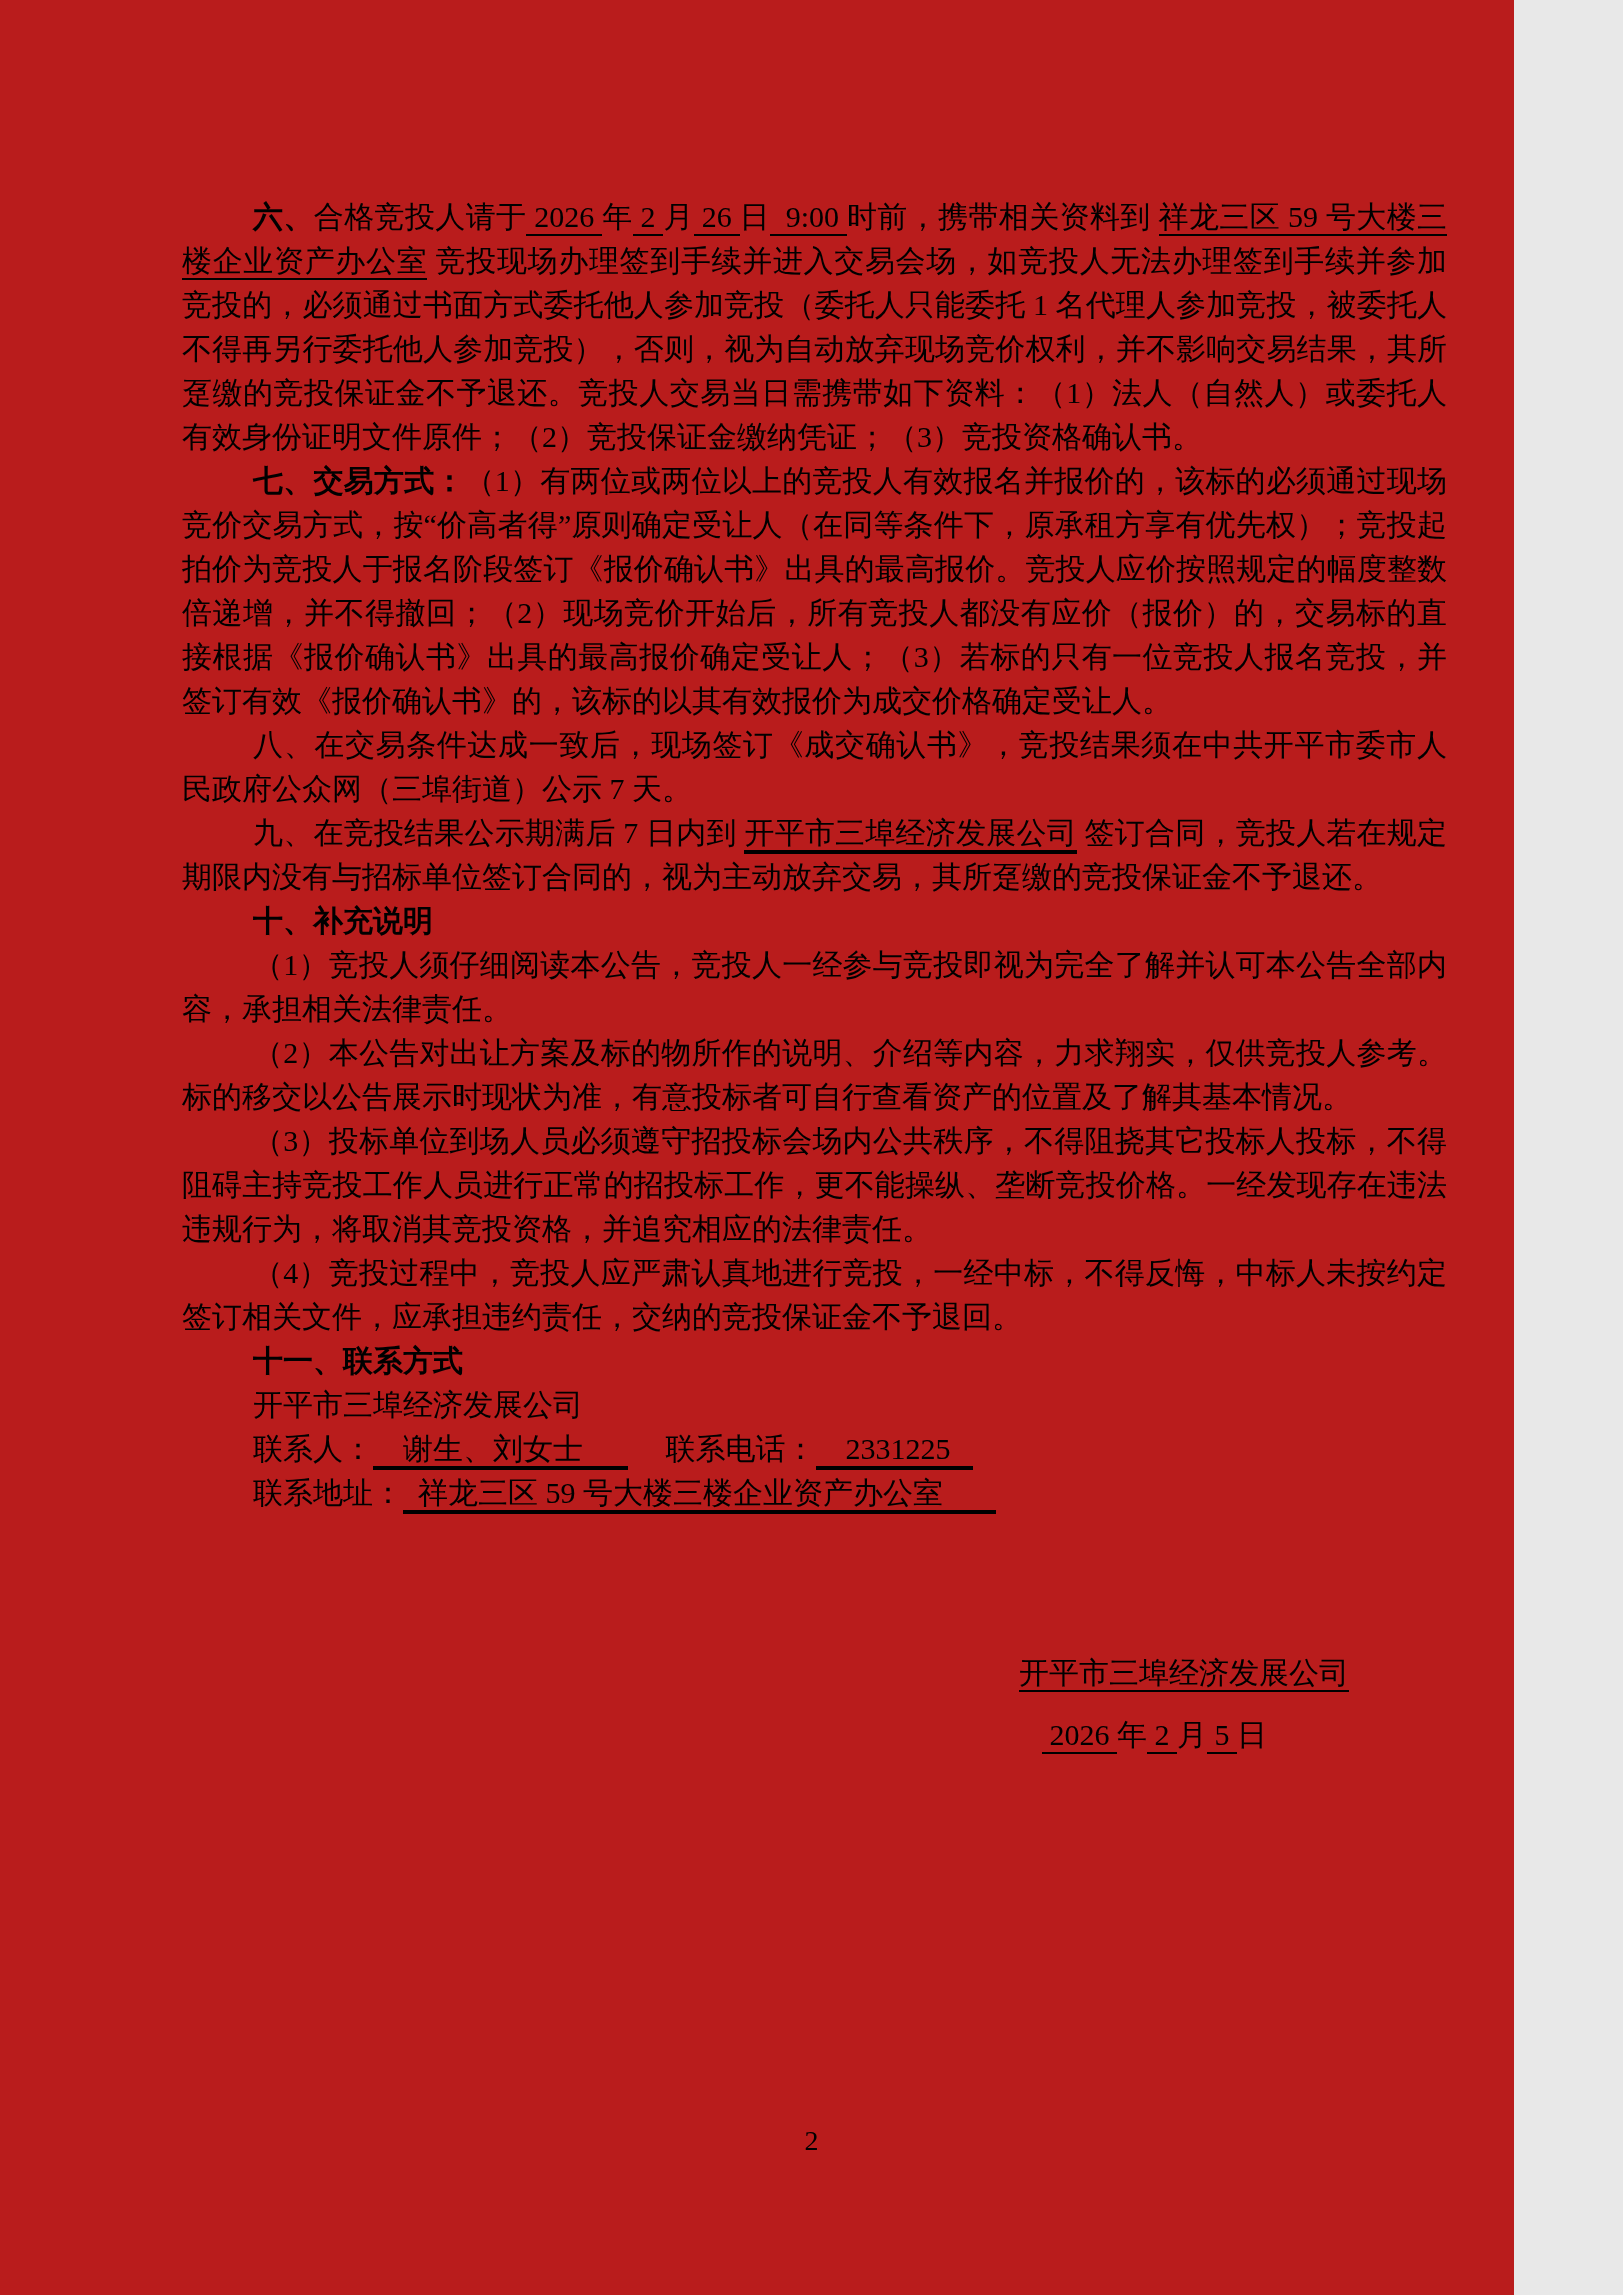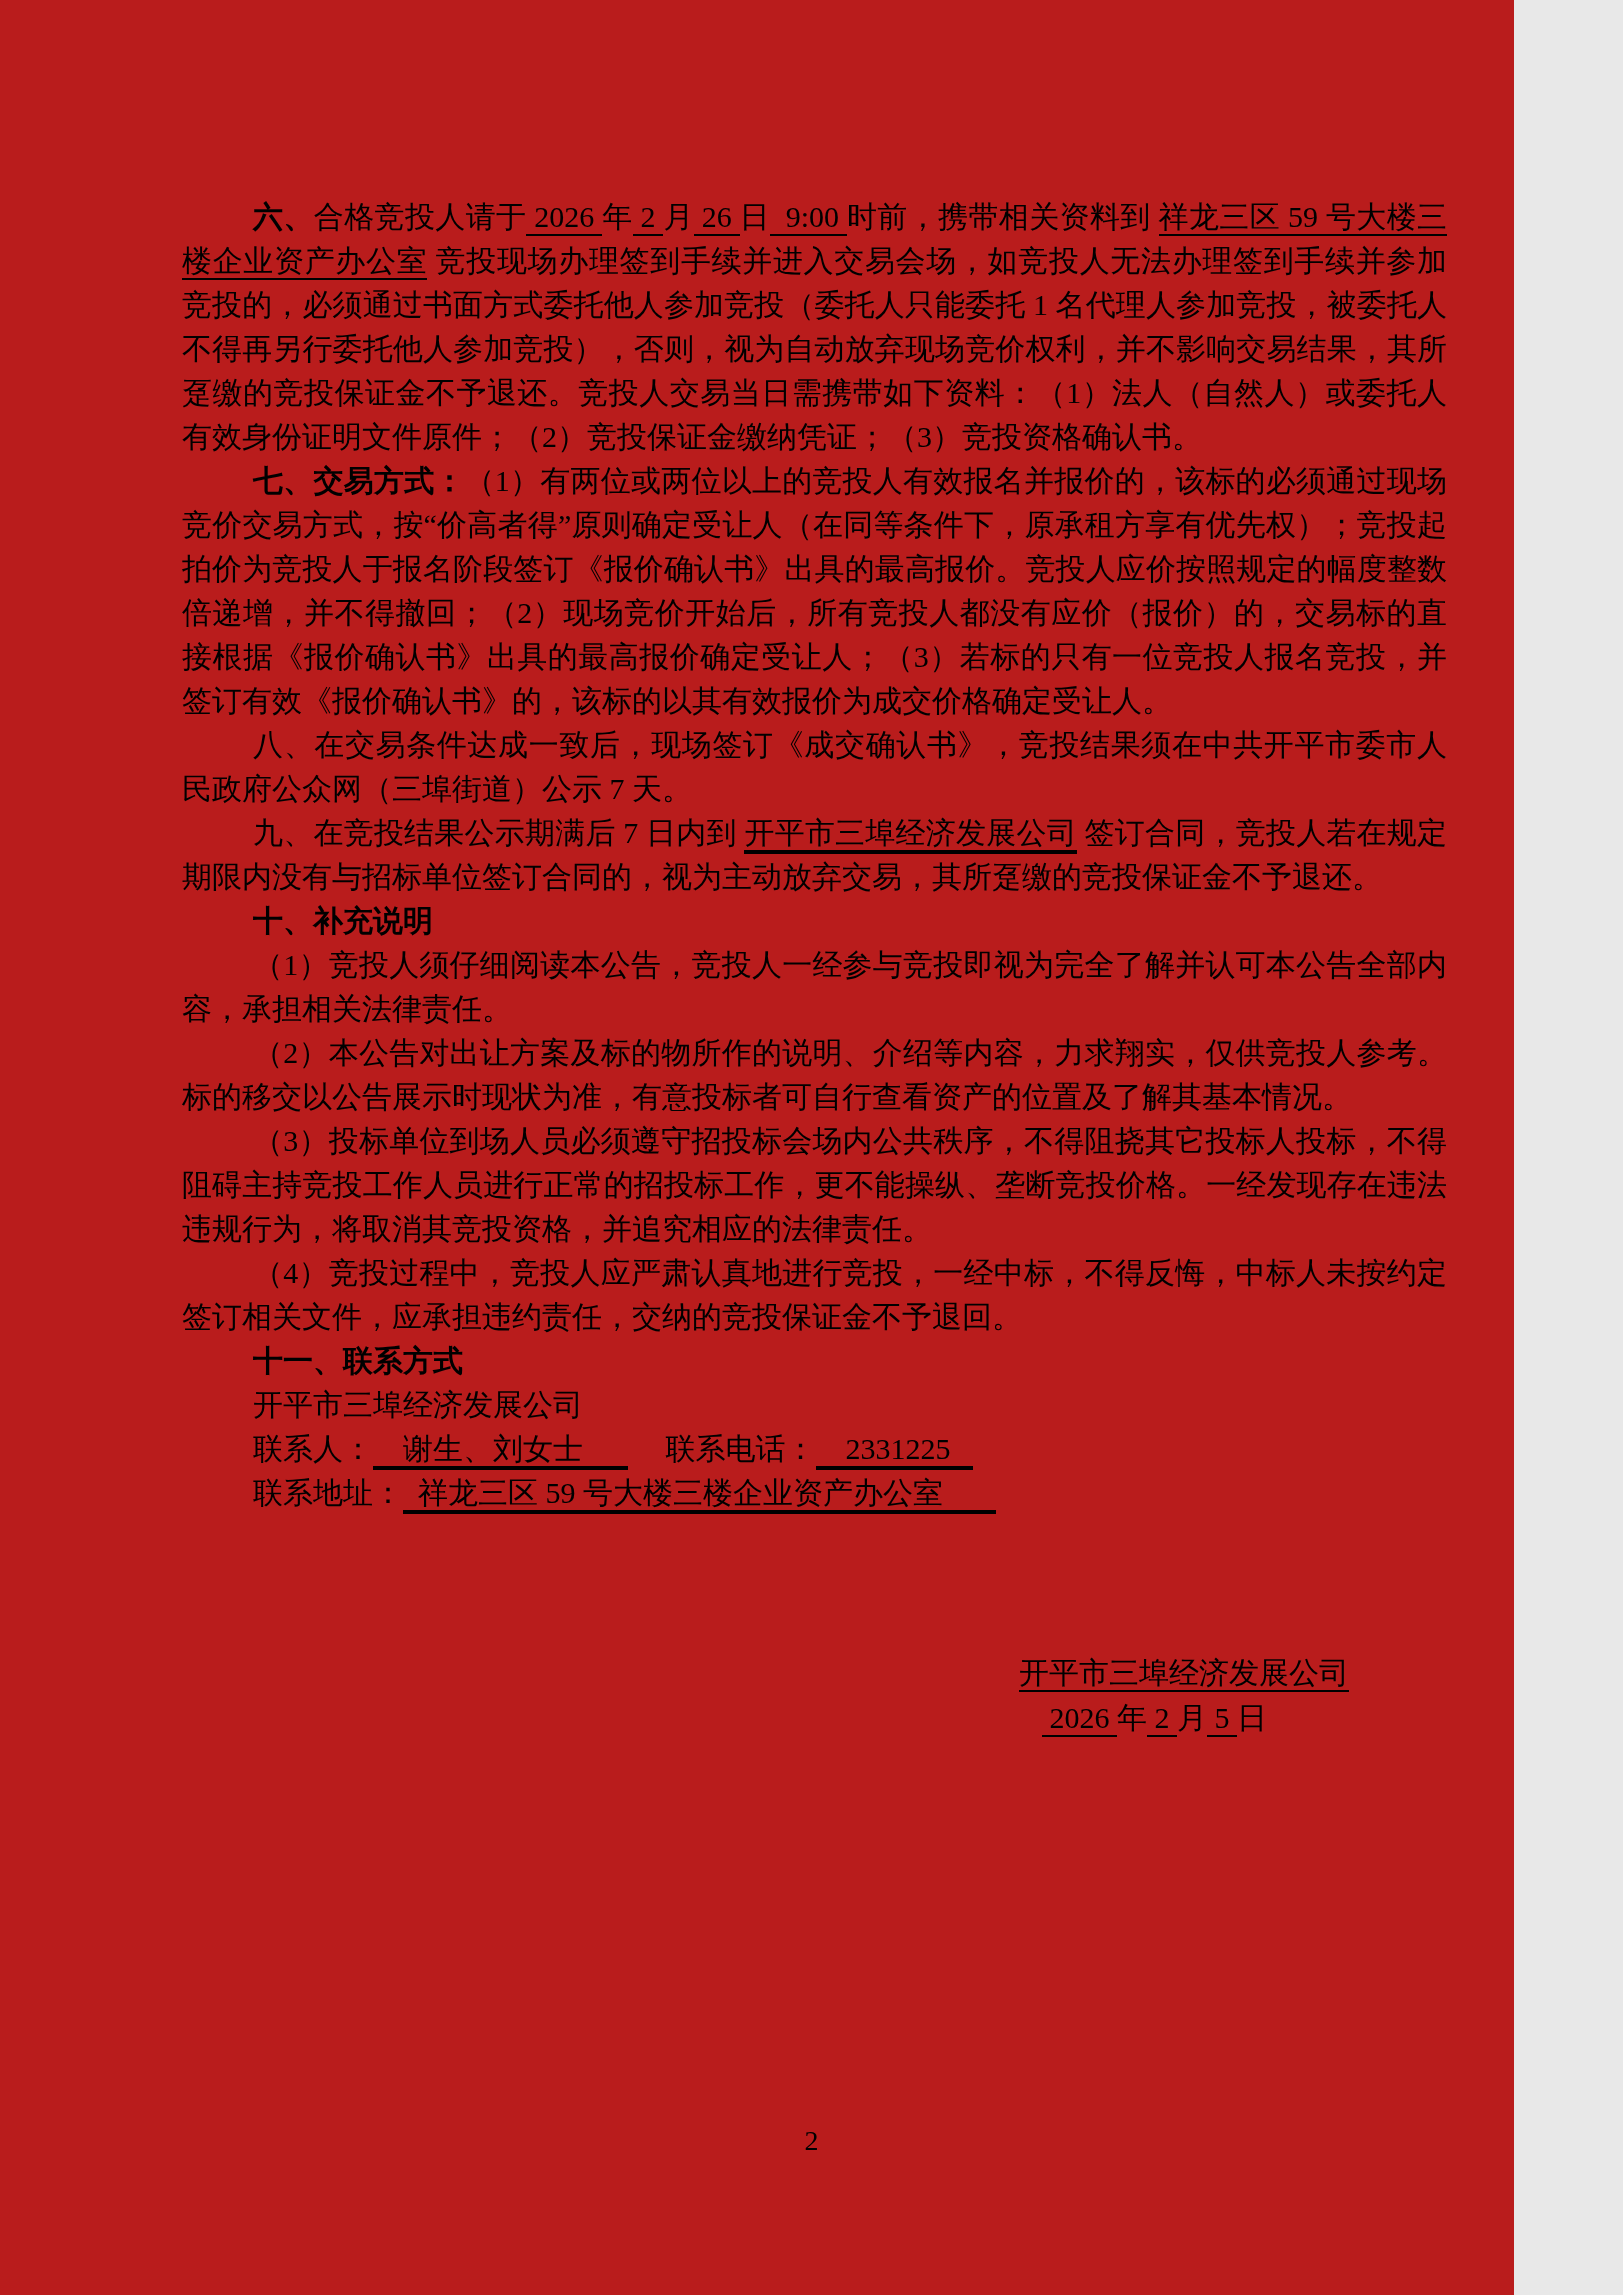--- a/index.html
+++ b/index.html
@@ -28,21 +28,21 @@
   .bold { font-weight: bold; }
   .ul  { border-bottom: 2.7px solid #000; padding-bottom: 1.1px; }
   .ulh { border-bottom: 4.4px solid #000; padding-bottom: 1.1px; }
   .sig-company {
     margin-top: 136px;
     text-indent: 0;
     text-align: right;
     margin-right: 98px;
   }
   .sig-date {
-    margin-top: 1px;
+    margin-top: 18px;
     text-indent: 0;
     text-align: right;
     margin-right: 180px;
   }
   .page-number {
     position: absolute;
     top: 2124px;
     left: 0;
     width: 1623px;
     text-align: center;

